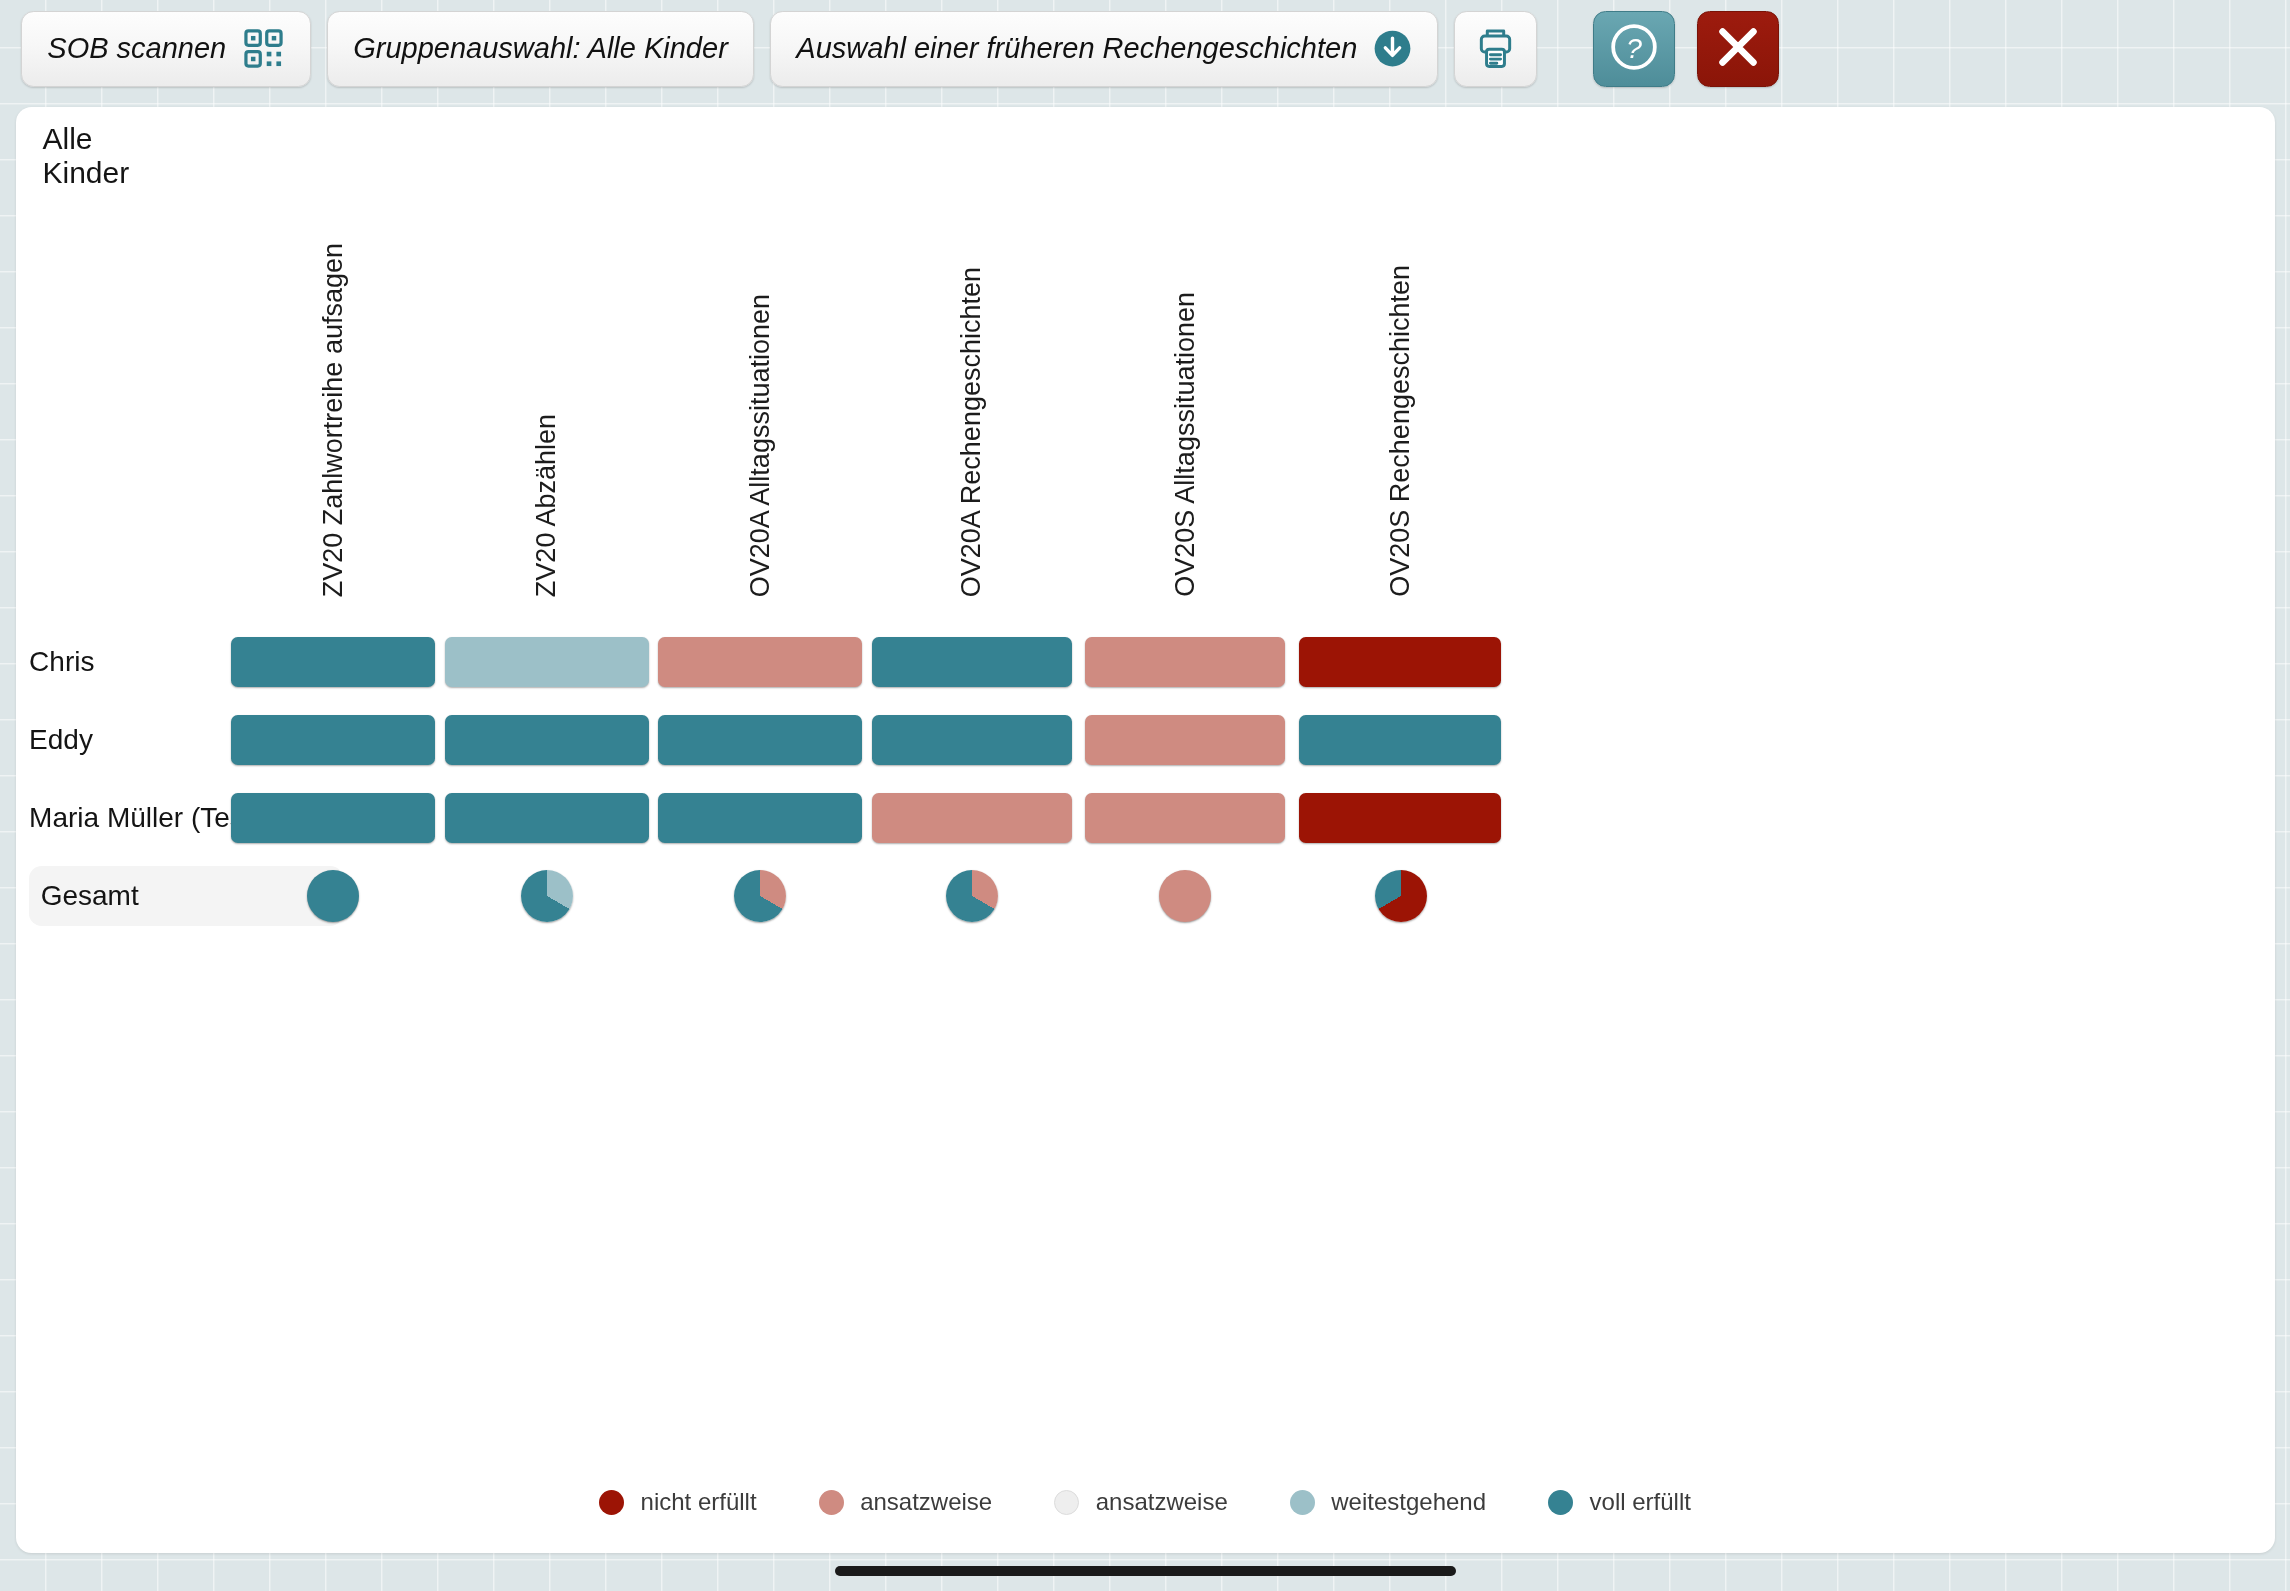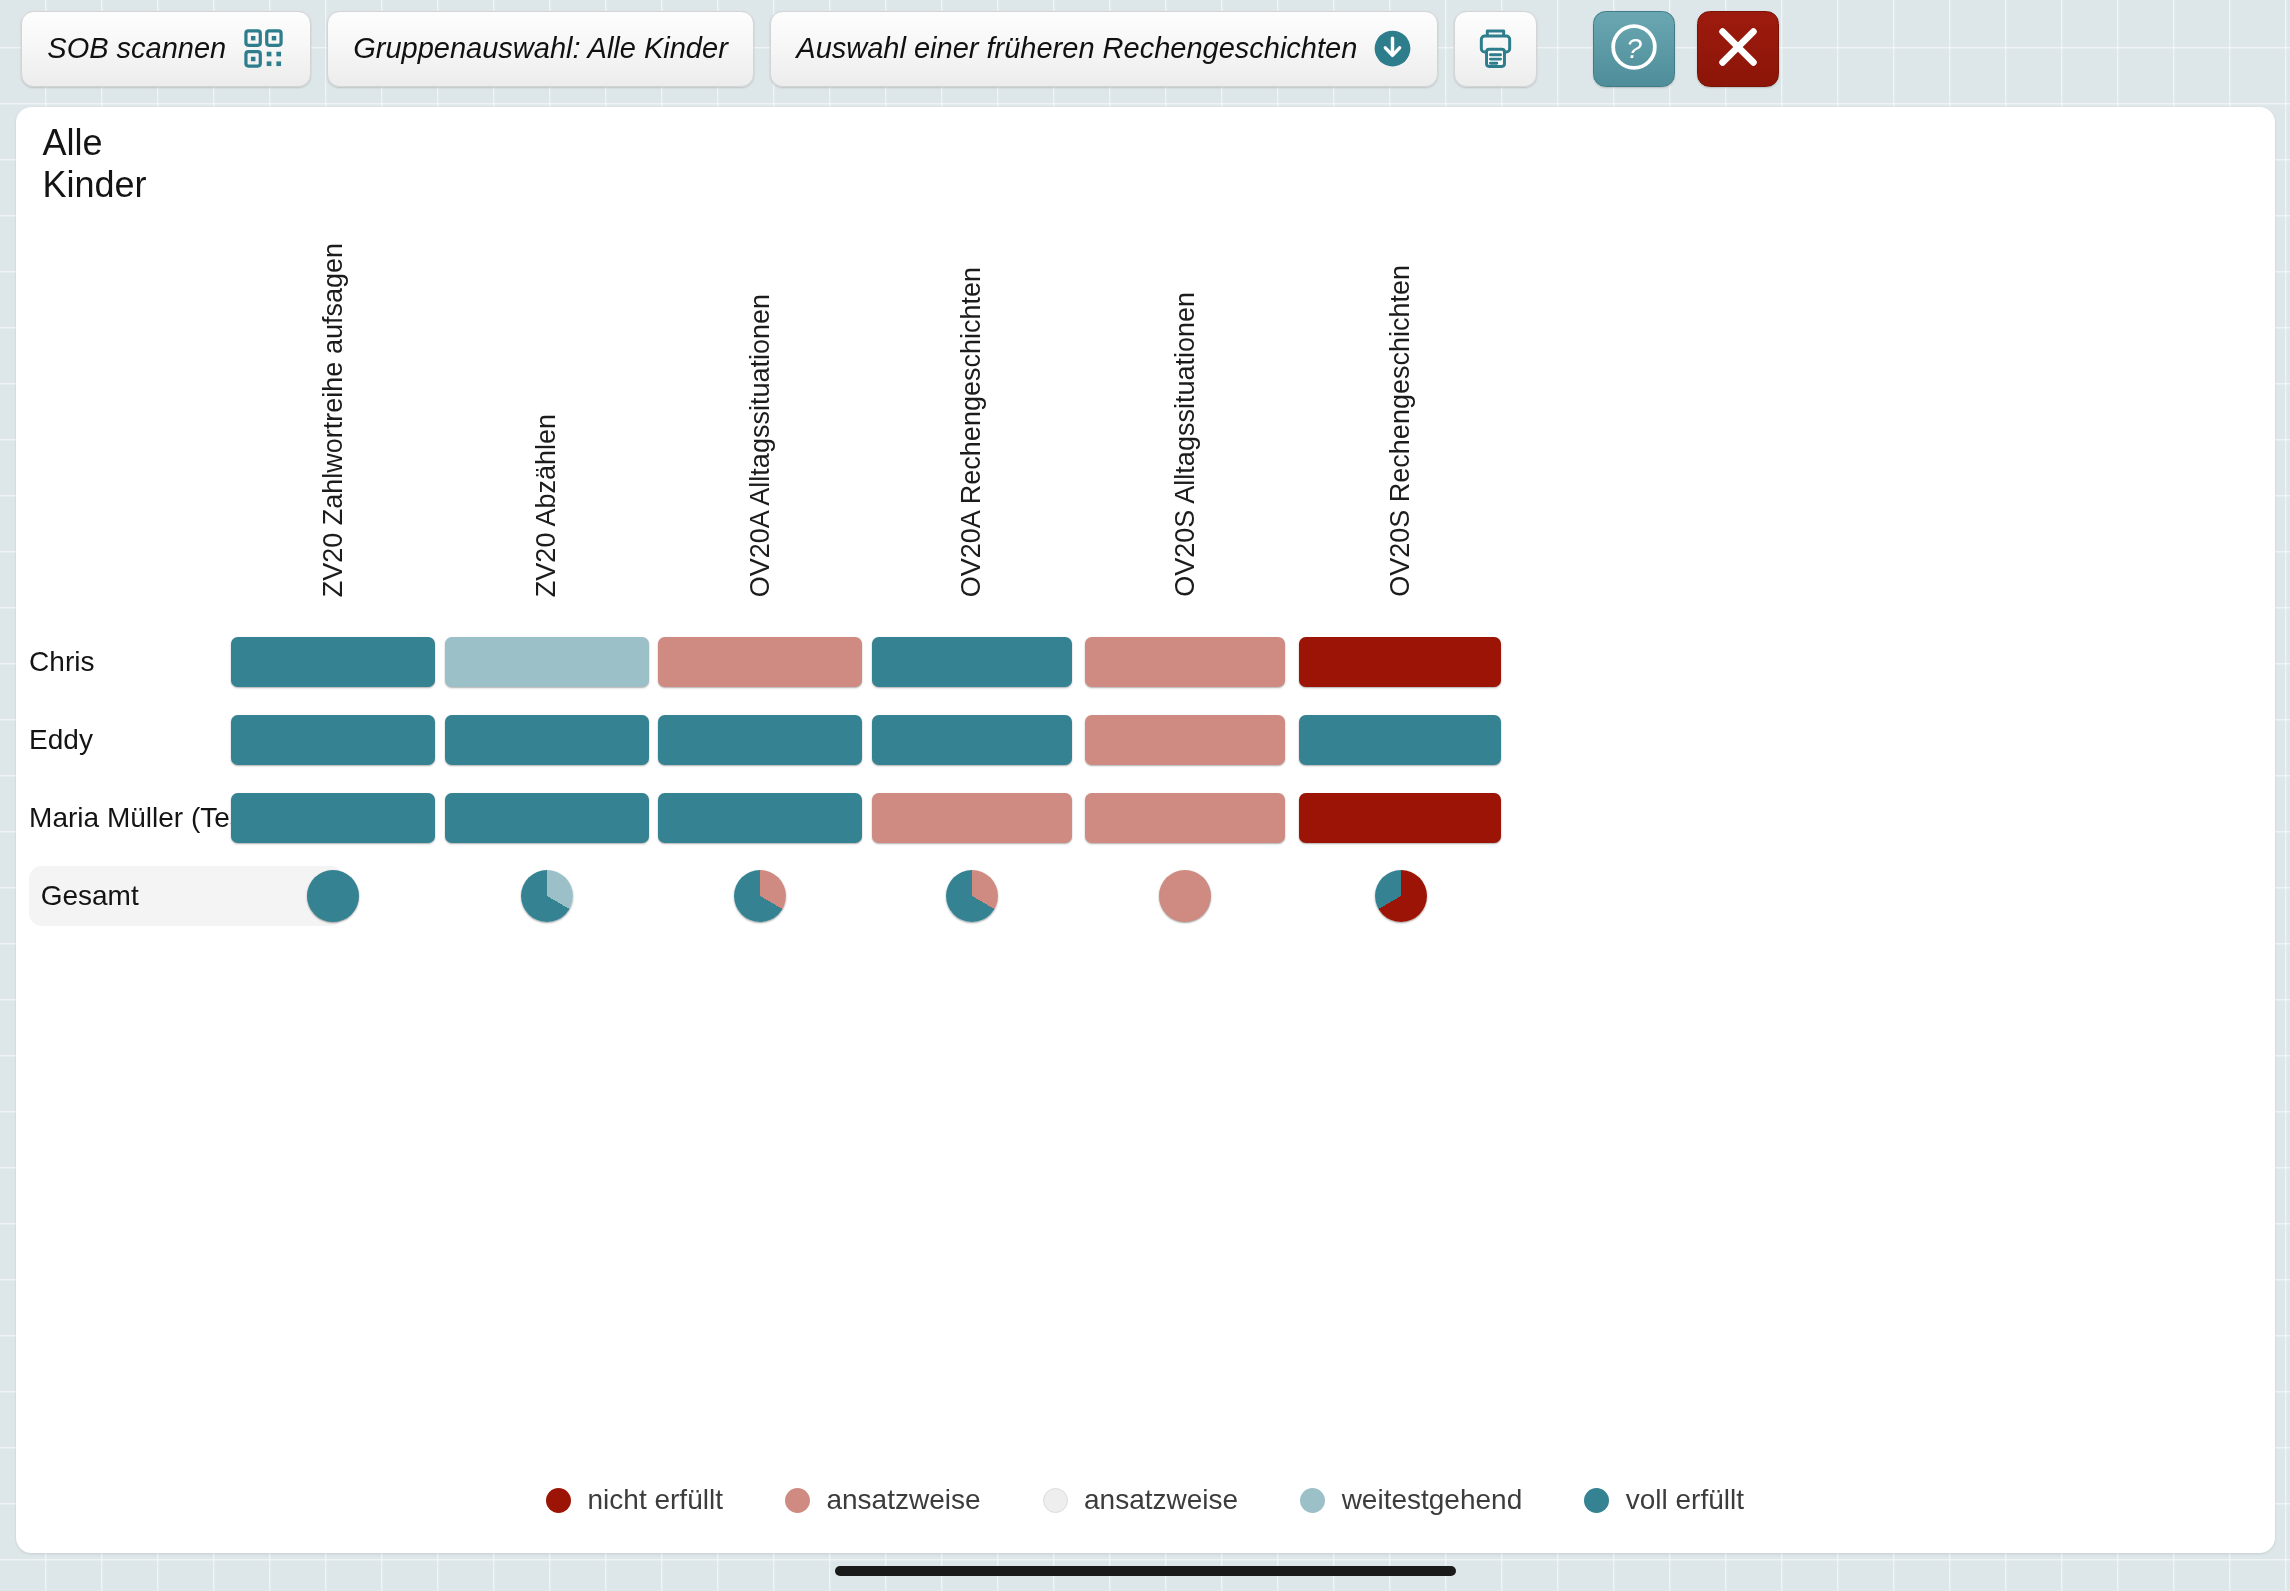--- a/index.html
+++ b/index.html
@@ -162,21 +162,21 @@
     justify-content: center;
     align-items: center;
     gap: 62px;
   }
   .legend-item { display: flex; align-items: center; gap: 16.5px; }
   .legend-dot {
     width: 25px; height: 25px;
     border-radius: 50%;
   }
   .legend-label {
-    font-size: 28px;
+    font-size: 24px;
     color: #3c3c3c;
   }
 
   
   #scrollbar-track {
     position: absolute;
     left: 0; bottom: 0;
     width: 2290px; height: 39px;
   }
   #scrollbar-thumb {
@@ -257,21 +257,21 @@
       <svg width="50" height="50" viewBox="0 0 24 24">
         <path d="M4.6 4.6 19.4 19.4M19.4 4.6 4.6 19.4" stroke="#ffffff" stroke-width="3.2" stroke-linecap="round"></path>
       </svg>
     </span>
   </div>
 </div>
 
 <div id="panel">
 
   <div id="panel-title-holder" style="position:absolute;left:0;top:0;">
-    <div style="position:absolute;left:27px;top:14.6px;font-size:36px;color:#141414;">Alle Kinder</div>
+    <div style="position:absolute;left:27px;top:14.6px;font-size:30px;color:#141414;">Alle Kinder</div>
   </div>
 
   <div id="col-headers">
       <div class="col-head" style="left: 298px;">
         <span>ZV20 Zahlwortreihe aufsagen</span>
       </div>
       <div class="col-head" style="left: 511px;">
         <span>ZV20 Abzählen</span>
       </div>
       <div class="col-head" style="left: 725px;">

